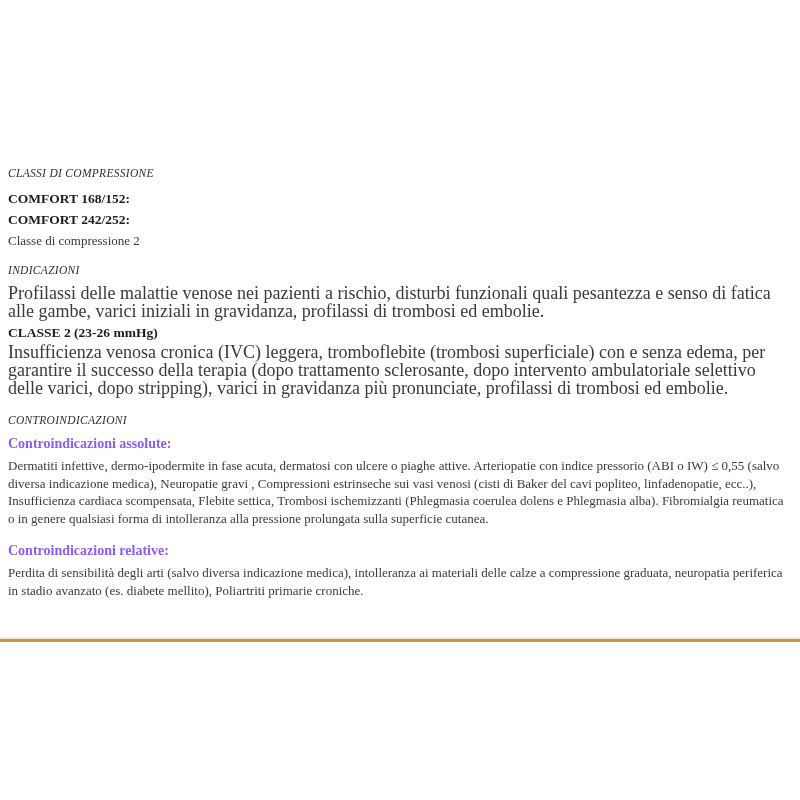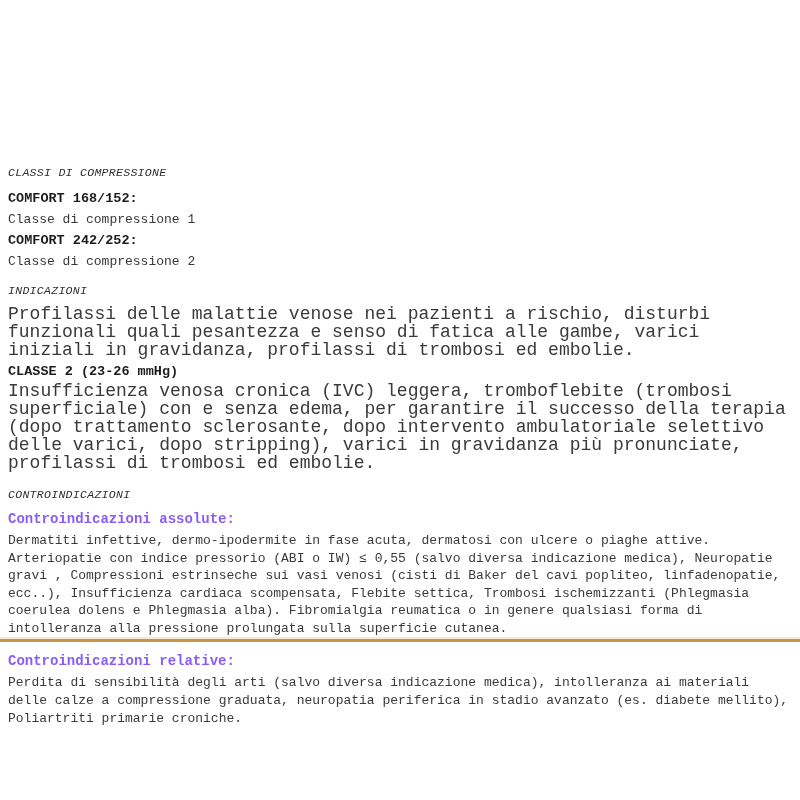--- a/index.html
+++ b/index.html
@@ -6,21 +6,21 @@
     margin: 0;
     padding: 0;
     background: #ffffff;
   }
   .page {
     position: relative;
     width: 800px;
     height: 800px;
     background: #ffffff;
     overflow: hidden;
-    font-family: Liberation Mono, monospace;
+    font-family: Liberation Serif, serif;
     -webkit-font-smoothing: antialiased;
   }
   .content {
     position: absolute;
     top: 167px;
     left: 8px;
     width: 782px;
     color: #383838;
   }
   .sec-heading {
@@ -90,21 +90,20 @@
 </style>
 </head>
 <body>
 
 <div class="page" style="background: rgb(255, 255, 255);">
   <div class="content">
 
     <div class="section sec-classi">
       <h2 class="sec-heading">CLASSI DI COMPRESSIONE</h2>
       <p class="line line-bold">COMFORT 168/152:</p>
-      <p class="line">Classe di compressione 1</p>
       <p class="line line-bold">COMFORT 242/252:</p>
       <p class="line">Classe di compressione 2</p>
     </div>
 
     <div class="section sec-indicazioni">
       <h2 class="sec-heading">INDICAZIONI</h2>
       <p class="para">Profilassi delle malattie venose nei pazienti a rischio, disturbi funzionali quali pesantezza e senso di fatica alle gambe, varici iniziali in gravidanza, profilassi di trombosi ed embolie.</p>
       <p class="classe-label">CLASSE 2 (23-26 mmHg)</p>
       <p class="para">Insufficienza venosa cronica (IVC) leggera, tromboflebite (trombosi superficiale) con e senza edema, per garantire il successo della terapia (dopo trattamento sclerosante, dopo intervento ambulatoriale selettivo delle varici, dopo stripping), varici in gravidanza più pronunciate, profilassi di trombosi ed embolie.</p>
     </div>

